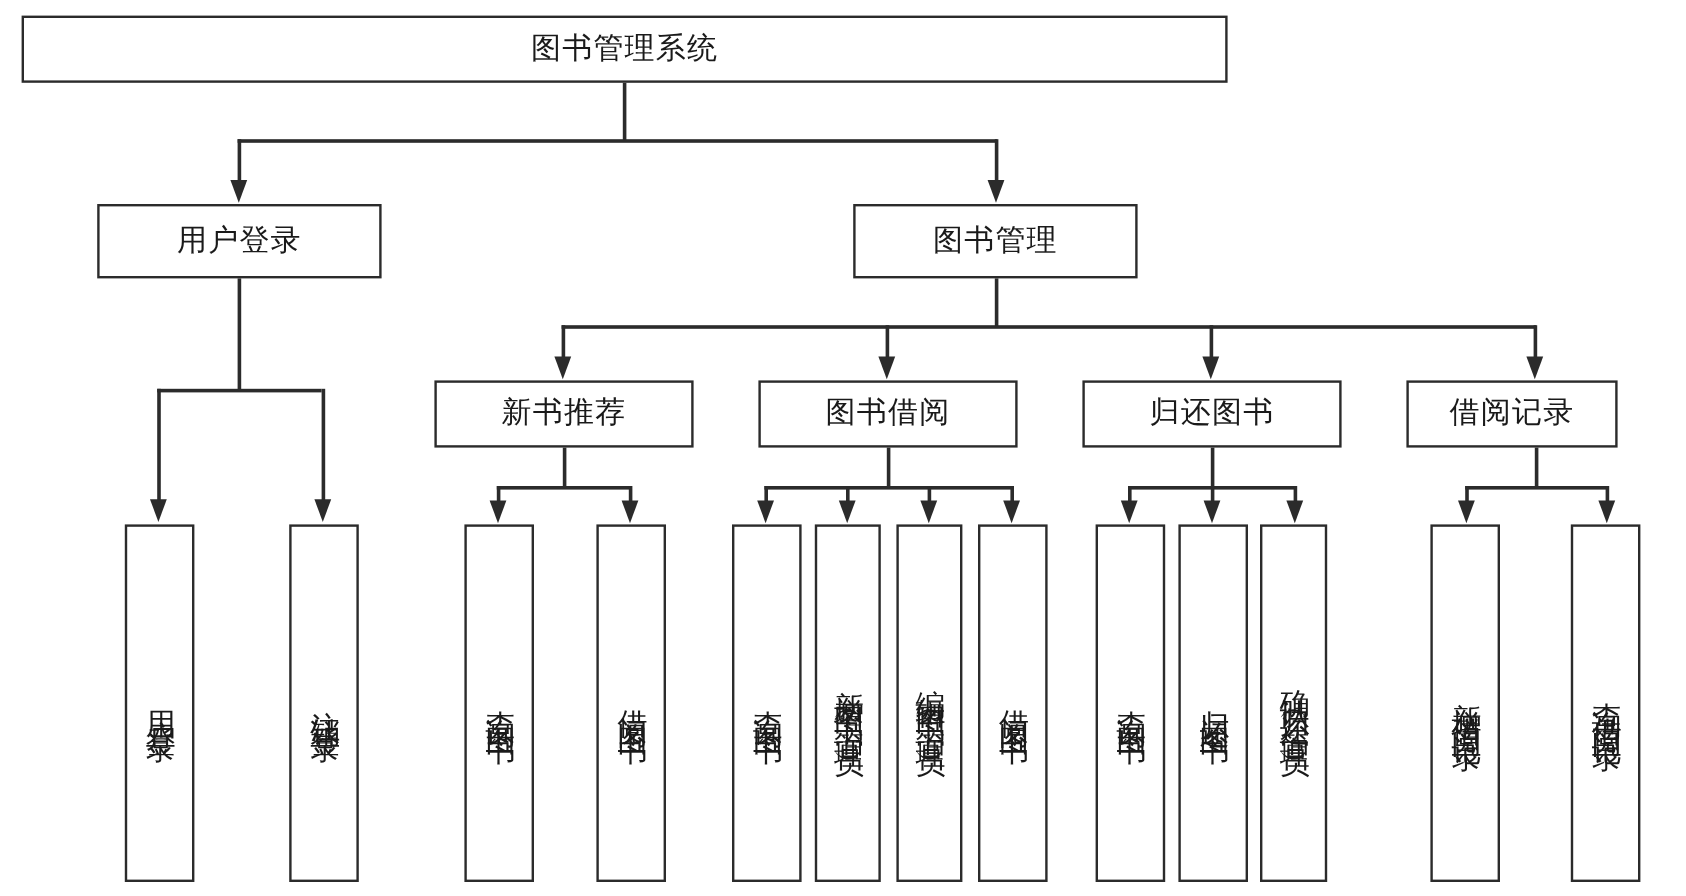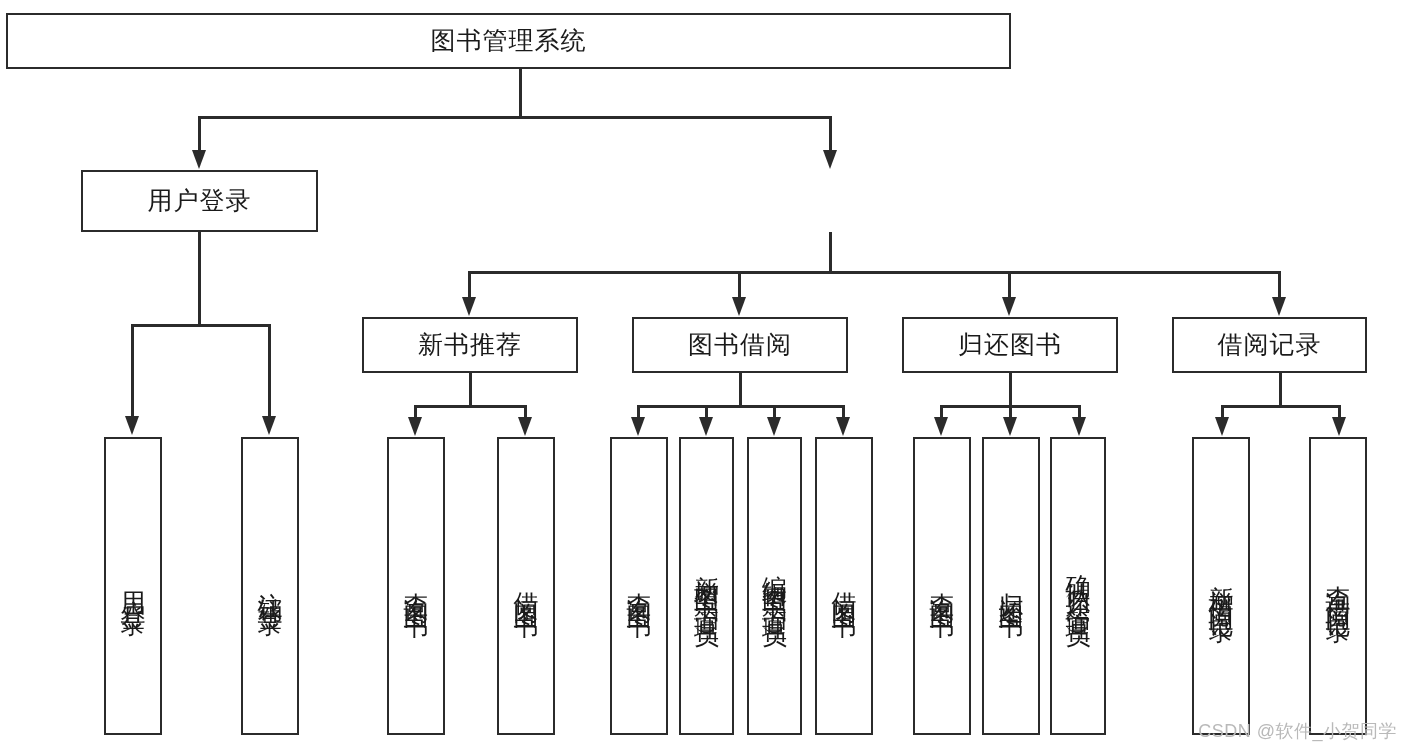--- a/index.html
+++ b/index.html
@@ -77,35 +77,38 @@
     color: #b9b9b9;
     white-space: nowrap;
     letter-spacing: 0.5px;
   }
 </style>
 </head>
 <body>
 
 <div id="canvas">
 
-  <div class="node root h-node" style="left:6px; top:13px; width:1005px; height:56px;">
+  <div class="node root h-node" style="left:18px; top:13px; width:1005px; height:56px;">
     <span class="node-label">图书管理系统</span>
   </div>
 
   <div class="vline" style="left:519px; top:69px; width:2.5px; height:48px;"></div>
 
   <div class="hline" style="left:198px; top:116px; width:633px;"></div>
 
   <div class="vline" style="left:198px; top:116px; height:36px;"></div>
   <div class="arrow" style="left:192px; top:150px;"></div>
   <div class="vline" style="left:829px; top:116px; height:36px;"></div>
   <div class="arrow" style="left:823px; top:150px;"></div>
 
   <div class="node h-node" style="left:81px; top:170px; width:237px; height:62px;">
     <span class="node-label">用户登录</span>
+  </div>
+  <div class="node h-node" style="left:711px; top:170px; width:237px; height:62px;">
+    <span class="node-label">图书管理</span>
   </div>
 
   <div class="vline" style="left:198px; top:232px; height:93px;"></div>
   <div class="hline" style="left:131px; top:324px; width:137px;"></div>
   <div class="vline" style="left:131px; top:324px; height:94px;"></div>
   <div class="arrow" style="left:125px; top:416px;"></div>
   <div class="vline" style="left:268px; top:324px; height:94px;"></div>
   <div class="arrow" style="left:262px; top:416px;"></div>
 
   <div class="vline" style="left:829px; top:232px; height:41px;"></div>
@@ -121,21 +124,21 @@
 
   <div class="node h-node" style="left:632px; top:317px; width:216px; height:56px;">
     <span class="node-label">图书借阅</span>
   </div>
   <div class="node h-node" style="left:362px; top:317px; width:216px; height:56px;">
     <span class="node-label">新书推荐</span>
   </div>
   <div class="node h-node" style="left:902px; top:317px; width:216px; height:56px;">
     <span class="node-label">归还图书</span>
   </div>
-  <div class="node h-node" style="left:1172px; top:317px; width:195px; height:56px;">
+  <div class="node h-node" style="left:1172px; top:317px; width:176px; height:56px;">
     <span class="node-label">借阅记录</span>
   </div>
 
   <div class="vline" style="left:469px; top:373px; height:33px;"></div>
   <div class="hline" style="left:414px; top:405px; width:112px;"></div>
   <div class="vline" style="left:414px; top:405px; height:14px;"></div>
   <div class="arrow" style="left:408px; top:417px;"></div>
   <div class="vline" style="left:524px; top:405px; height:14px;"></div>
   <div class="arrow" style="left:518px; top:417px;"></div>
 
@@ -203,15 +206,14 @@
     <span class="node-label">确认归还（管理员）</span>
   </div>
 
   <div class="node leaf" style="left:1192px; top:437px; width:58px; height:298px;">
     <span class="node-label">新增借阅记录</span>
   </div>
   <div class="node leaf" style="left:1309px; top:437px; width:58px; height:298px;">
     <span class="node-label">查询借阅记录</span>
   </div>
 
-  <div class="watermark">CSDN @软件_小贺同学</div>
 
 </div>
 
 </body></html>

